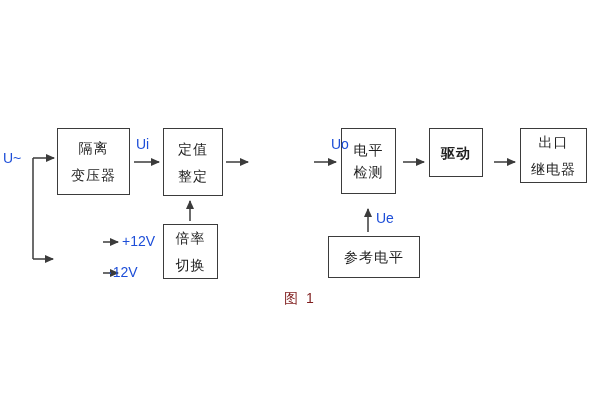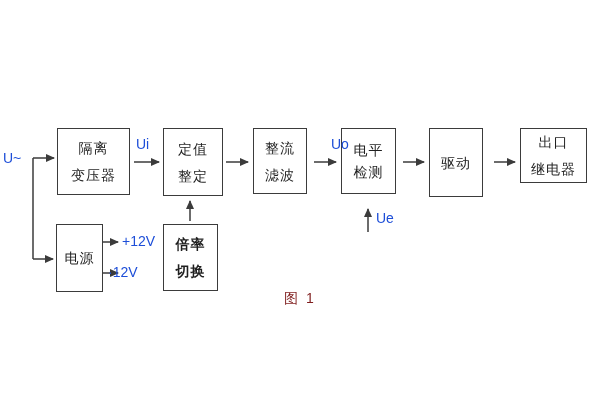--- a/index.html
+++ b/index.html
@@ -37,24 +37,24 @@
     line-height: 14px;
     letter-spacing: 1px;
     text-align: center;
     white-space: nowrap;
   }
   .box.single { gap: 0; }
   .b-iso   { left: 57px;  top: 128px; width: 73px; height: 67px; }
   .b-set   { left: 163px; top: 128px; width: 60px; height: 68px; }
   .b-rect  { left: 253px; top: 128px; width: 54px; height: 66px; }
   .b-lvl   { left: 341px; top: 128px; width: 55px; height: 66px; gap: 8px; }
-  .b-drv   { left: 429px; top: 128px; width: 54px; height: 69px; }
+  .b-drv   { left: 429px; top: 128px; width: 54px; height: 49px; font-weight: bold; }
   .b-relay { left: 520px; top: 128px; width: 67px; height: 55px; }
   .b-pwr   { left: 56px;  top: 224px; width: 47px; height: 68px; }
-  .b-ratio { left: 163px; top: 224px; width: 55px; height: 67px; font-weight: bold; }
+  .b-ratio { left: 163px; top: 224px; width: 55px; height: 55px; }
   .b-ref   { left: 328px; top: 236px; width: 92px; height: 42px; }
   .lbl {
     position: absolute;
     font-size: 14px;
     line-height: 15px;
     white-space: nowrap;
     color: #1d4ed8;
     text-align: center;
   }
   .l-uin   { left: 3px;   top: 151px; }
@@ -102,48 +102,44 @@
   <div class="box b-iso">
     <span>隔离</span>
     <span>变压器</span>
   </div>
 
   <div class="box b-set">
     <span>定值</span>
     <span>整定</span>
   </div>
 
-  <div class="box b-rect">
-    <span>整流</span>
-    <span>滤波</span>
-  </div>
 
   <div class="box b-lvl">
     <span>电平</span>
     <span>检测</span>
   </div>
 
   <div class="box b-drv single">
     <span>驱动</span>
   </div>
 
   <div class="box b-relay">
     <span>出口</span>
     <span>继电器</span>
   </div>
 
-  <div class="box b-pwr single">
-    <span>电源</span>
-  </div>
 
   <div class="box b-ratio">
     <span>倍率</span>
     <span>切换</span>
   </div>
 
+  <div class="box b-ref single">
+    <span>参考电平</span>
+  </div>
 
   <span class="lbl l-uin">U~</span>
   <span class="lbl l-ui">Ui</span>
   <span class="lbl l-uo">Uo</span>
   <span class="lbl l-ue">Ue</span>
   <span class="lbl l-p12">+12V</span>
   <span class="lbl l-m12">·12V</span>
 
   <span class="caption">图 1</span>
 

